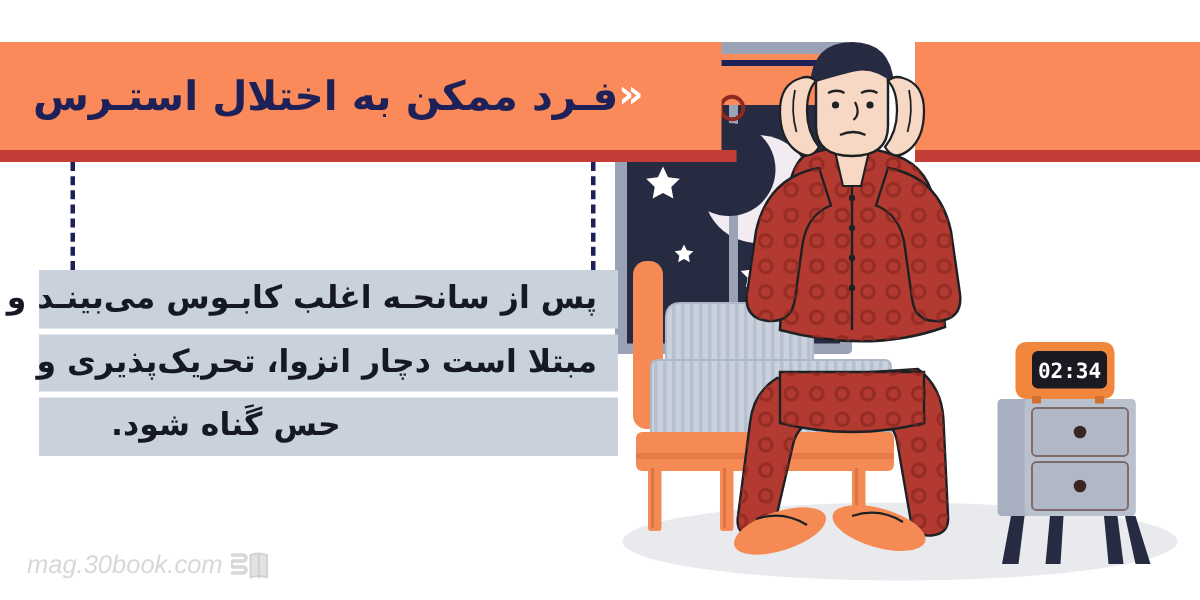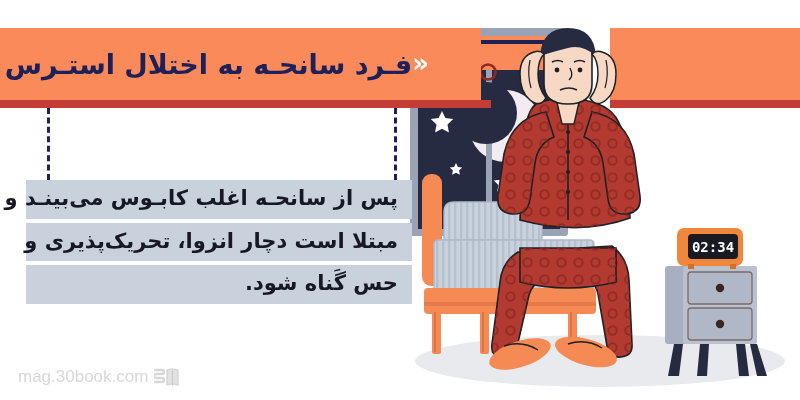--- a/index.html
+++ b/index.html
@@ -102,21 +102,21 @@
     font-weight: bold;
     line-height: 1.32;
     padding: 5px 14px 6px 14px;
     margin-bottom: 4px;
     box-sizing: border-box;
     white-space: nowrap;
     text-align: center;
     width: 100%;
   }
   .text-line.l3 {
-    text-align: right;
+    text-align: left;
     padding-left: 48px;
   }
 
   
   .logo {
     position: absolute;
     left: 18px;
     top: 366px;
     display: flex;
     align-items: center;
@@ -127,20 +127,21 @@
     height: 22px;
     position: relative;
     flex: 0 0 auto;
   }
   .logo-text {
     color: #D8D8D8;
     font-size: 17px;
     font-family: "Liberation Sans", sans-serif;
     letter-spacing: 0px;
     direction: ltr;
+    font-style: italic;
   }
 
   
   .illus {
     position: absolute;
     left: 400px;
     top: 16px;
     width: 400px;
     height: 380px;
   }
@@ -288,21 +289,21 @@
           <path d="M202 36 q14 4 14 22 q0 18 -10 26 q-10 8 -16 -2 q8 -10 8 -24 q0 -14 -6 -20 q4 -4 10 -2 Z" fill="#F7D8C4" stroke="#1E2124" stroke-width="1.5"></path>
           <path d="M130 44 q-3 14 1 28" fill="none" stroke="#1E2124" stroke-width="1.2"></path>
           <path d="M206 44 q3 14 -1 28" fill="none" stroke="#1E2124" stroke-width="1.2"></path>
         </g>
       </g>
     </svg>
   </div>
 
   <div class="header-bar">
     <span class="header-chevrons">«</span>
-    <span class="header-title">فـرد سانحـه به اختلال استـرس</span>
+    <span class="header-title">فـرد ممکن به اختلال استـرس</span>
   </div>
   <div class="header-underbar"></div>
 
   <div class="dash-line left"></div>
   <div class="dash-line right"></div>
 
   <div class="text-block">
     <span class="text-line l1">پس از سانحـه اغلب کابـوس می‌بینـد و</span>
     <span class="text-line l2">مبتلا است دچار انزوا، تحریک‌پذیری و</span>
     <span class="text-line l3">حس گَناه شود.</span>

